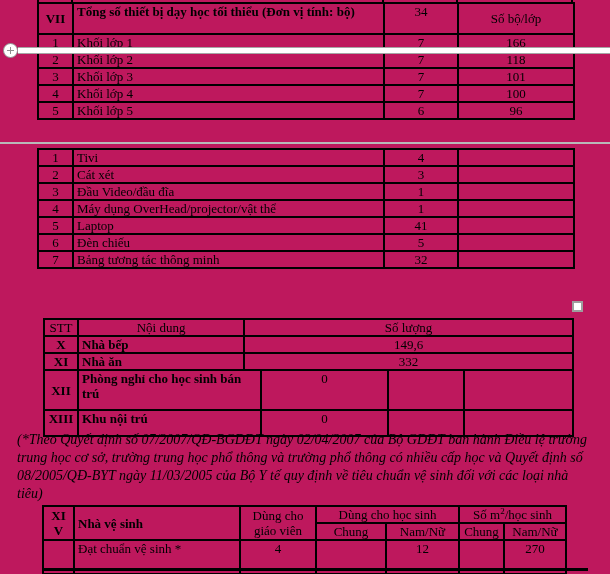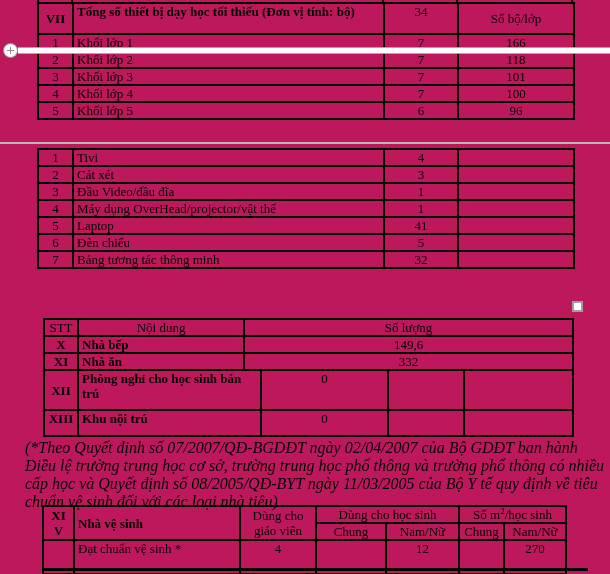--- a/index.html
+++ b/index.html
@@ -36,22 +36,22 @@
   }
   .insert-ctl .plus::before { left:3px; top:6px; width:7px; height:1px; }
   .insert-ctl .plus::after  { left:6px; top:3px; width:1px; height:7px; }
   .page-divider { position:absolute; left:0; top:142px; width:610px; height:2px; background:#b9b9b9; }
   .resize-handle {
     position:absolute; left:572px; top:301px; width:7px; height:7px;
     background:#fff; border:2px solid #9e9e9e;
   }
   .thick-line { position:absolute; left:42px; top:568px; width:546px; height:3px; background:#000; z-index:2; }
   .footnote {
-    position:absolute; left:17px; top:431px; width:580px; margin:8px;
-    font-style:italic; font-size:16px; line-height:18px;
+    position:absolute; left:17px; top:431px; width:580px; margin:0;
+    font-style:italic; font-size:14px; line-height:18px;
   }
 </style>
 </head>
 <body>
 
 <div class="page">
 
   <div class="stub" style="left:37px"></div>
   <div class="stub" style="left:71px"></div>
   <div class="stub" style="left:382px"></div>

